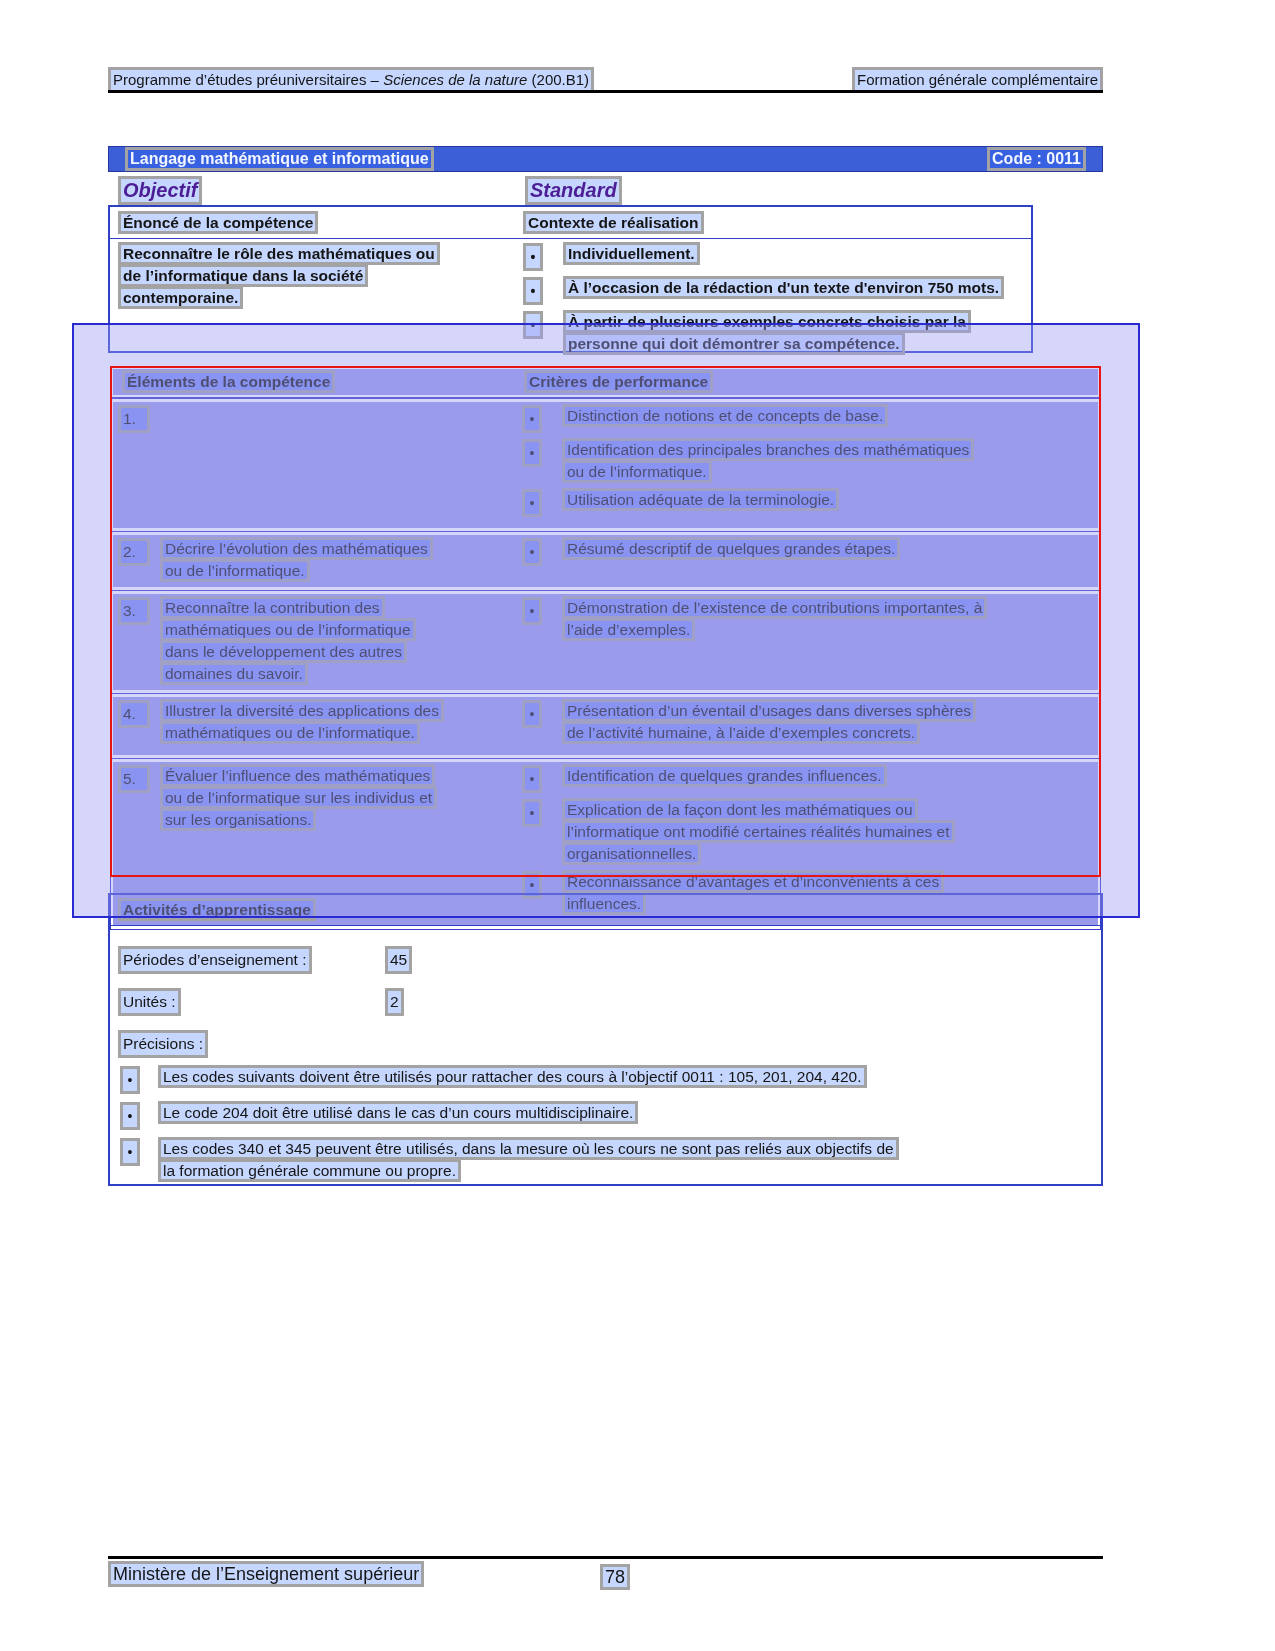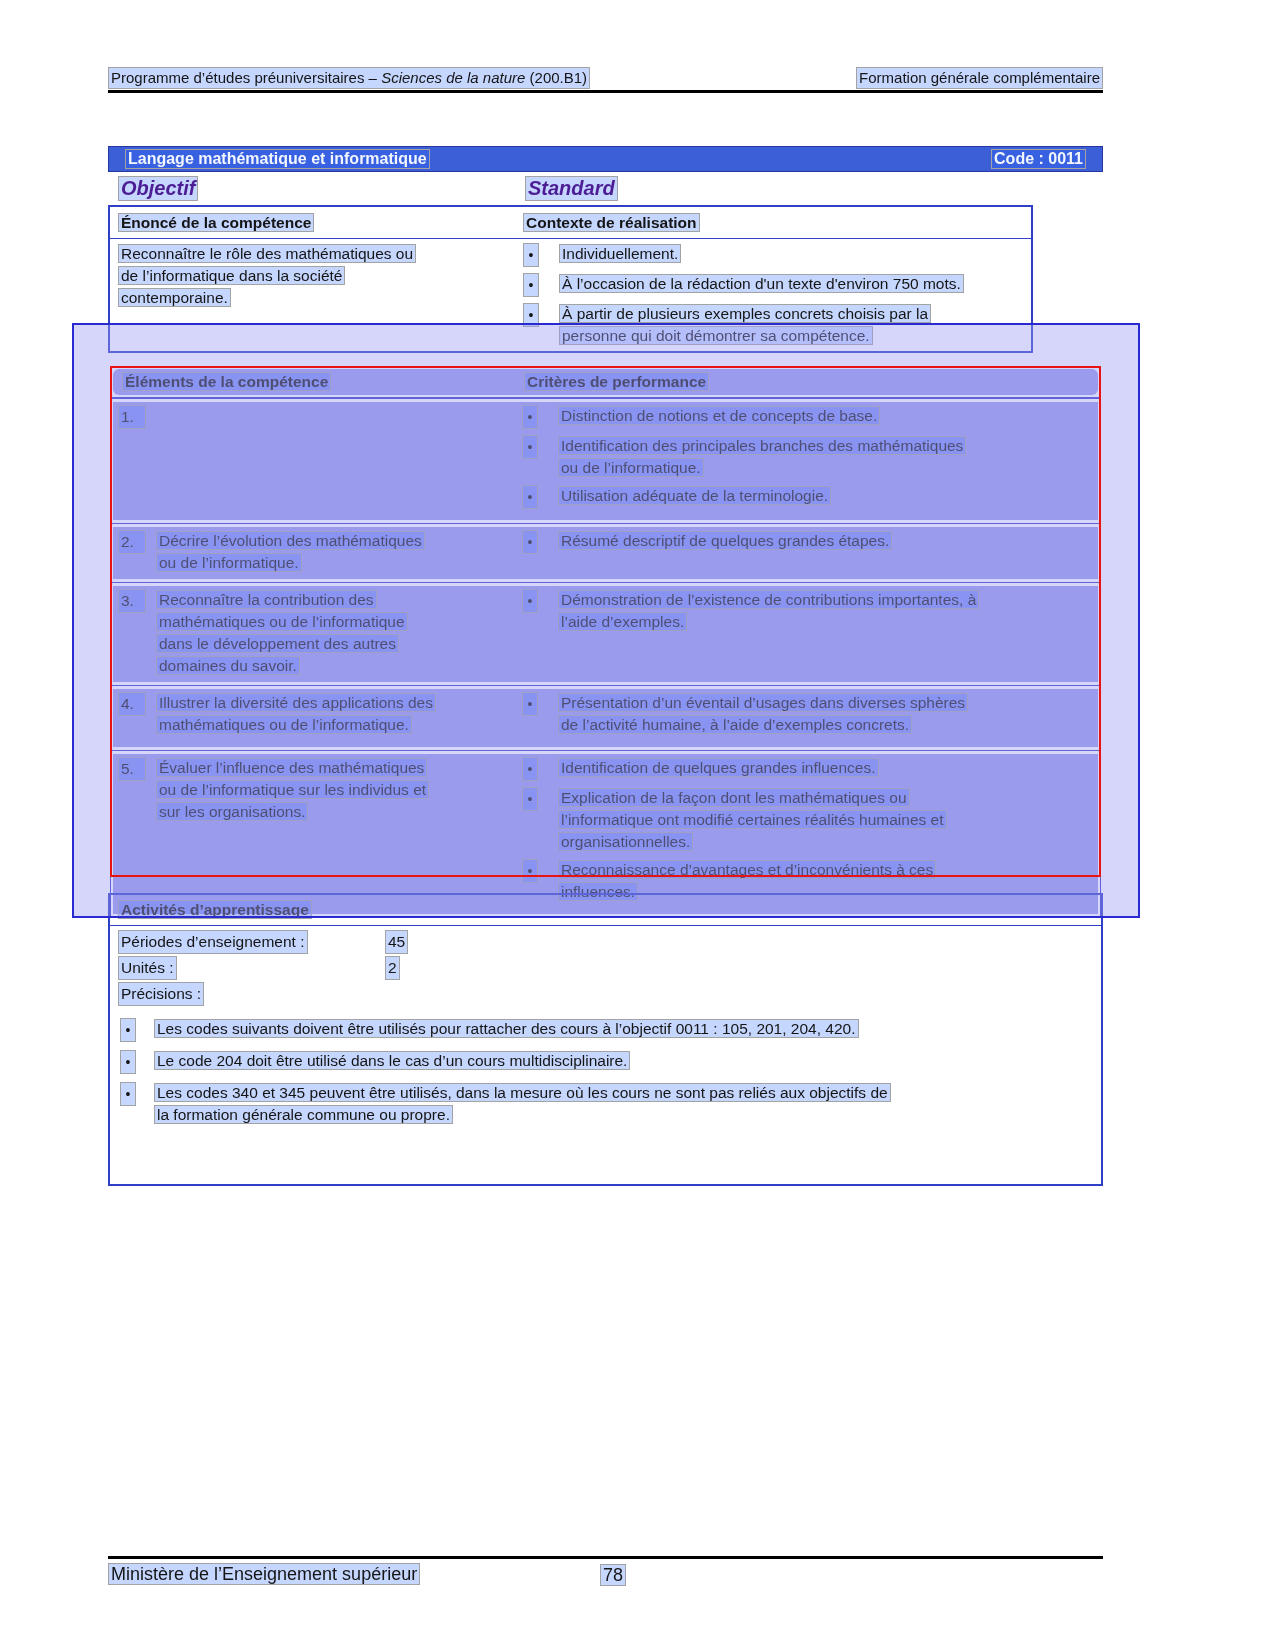--- a/index.html
+++ b/index.html
@@ -3,21 +3,21 @@
 <meta charset="utf-8">
 <style>
   html,body{margin:0;padding:0;background:#777;}
   .page{
     position:relative;width:1275px;height:1651px;background:#ffffff;
     font-family:"Liberation Sans", sans-serif;color:#151515;overflow:hidden;
     margin:0 auto;
   }
   .hl{
     background:rgba(47,108,255,0.28);
-    border:1px solid #a3a3a3;
+    border:3px solid #a3a3a3;
     padding:0 2px;
     white-space:pre-line;
     box-decoration-break:clone;
     -webkit-box-decoration-break:clone;
   }
   .it{font-style:italic;}
   .bold{font-weight:bold;}
   .rule{position:absolute;background:#000;}
   .header-rule{left:108px;top:90px;width:995px;height:3px;}
   .footer-rule{left:108px;top:1556px;width:995px;height:3px;}
@@ -39,54 +39,54 @@
     font-size:20px;font-weight:bold;font-style:italic;color:#4c1d95;
   }
   .obj-std .std{position:absolute;left:407px;top:0;}
   .obj-std .obj{position:absolute;left:0;top:0;}
 
   .table1{
     position:absolute;left:108px;top:205px;width:925px;height:148px;
     border:2.5px solid #2f3fc6;box-sizing:border-box;font-size:15.5px;line-height:22px;
   }
   .t-head{display:flex;padding:5px 0 4px 0;border-bottom:1.5px solid #2f3fc6;font-weight:bold;}
-  .t-body{display:flex;padding:4px 0 4px 0;}
+  .t-body{display:flex;padding:4px 0 4px 0;font-weight:bold;}
   .col-l{width:407px;padding-left:8px;box-sizing:border-box;}
   .col-r{flex:1;padding-left:6px;box-sizing:border-box;padding-right:24px;}
 
   .bullet-item{display:flex;margin-bottom:6px;align-items:flex-start;}
   .bm{width:12px;margin-right:20px;flex:none;font-size:14px;line-height:22px;text-align:center;padding:0 1px;}
   .bullet-text{flex:1;}
 
   .table2{
     position:absolute;left:110px;top:366px;width:991px;
     border:1.5px solid #3a3ac6;box-sizing:border-box;font-size:15.5px;line-height:22px;
   }
   .t2-head{border-bottom:1.5px solid #3a3ac6;}
   .t2-row{border-top:1.5px solid #3a3ac6;}
   .t2-row:first-of-type{border-top:none;}
   .fill{
     margin:3px 2px;background:rgba(90,90,220,0.62);
     padding:3px 5px 5px 3px;display:flex;
   }
-  .fill-head{margin:2px 2px;background:rgba(90,90,220,0.62);padding:2px 5px 2px 3px;display:flex;font-weight:bold;border-radius:6px;}
+  .fill-head{margin:2px 2px;background:rgba(90,90,220,0.62);padding:2px 5px 2px 3px;display:flex;font-weight:bold;}
   .col-l2{width:400px;display:flex;box-sizing:border-box;align-items:flex-start;}
   .num{width:22px;margin-left:2px;margin-right:10px;flex:none;text-align:left;}
   .lefttxt{flex:1;padding-right:10px;}
   .col-r2{flex:1;padding-left:6px;box-sizing:border-box;}
   .hcol-l{width:400px;padding-left:6px;box-sizing:border-box;}
   .hcol-r{flex:1;padding-left:8px;box-sizing:border-box;}
 
   .act-box{
     position:absolute;left:108px;top:893px;width:995px;height:293px;
     border:2.5px solid #2f3fc6;box-sizing:border-box;font-size:15.5px;line-height:22px;
   }
   .act-head{padding:4px 0 4px 8px;border-bottom:1.5px solid #2f3fc6;font-weight:bold;}
   .act-body{padding:4px 10px 4px 8px;}
-  .kv{position:relative;height:26px;margin-top:0;}
+  .kv{position:relative;height:26px;margin-top:16px;}
   .kv .lab{position:absolute;left:0;top:0;}
   .kv .val{position:absolute;left:267px;top:0;}
   .act-bullets{margin-top:10px;}
   .act-bullets .bullet-item{margin-bottom:8px;}
   .act-bullets .bm{width:12px;margin-left:2px;margin-right:18px;}
 
   .doc-footer{
     position:absolute;left:108px;top:1564px;width:995px;font-size:18px;line-height:20px;
   }
   .doc-footer .pagenum{position:absolute;left:492px;top:0;}

